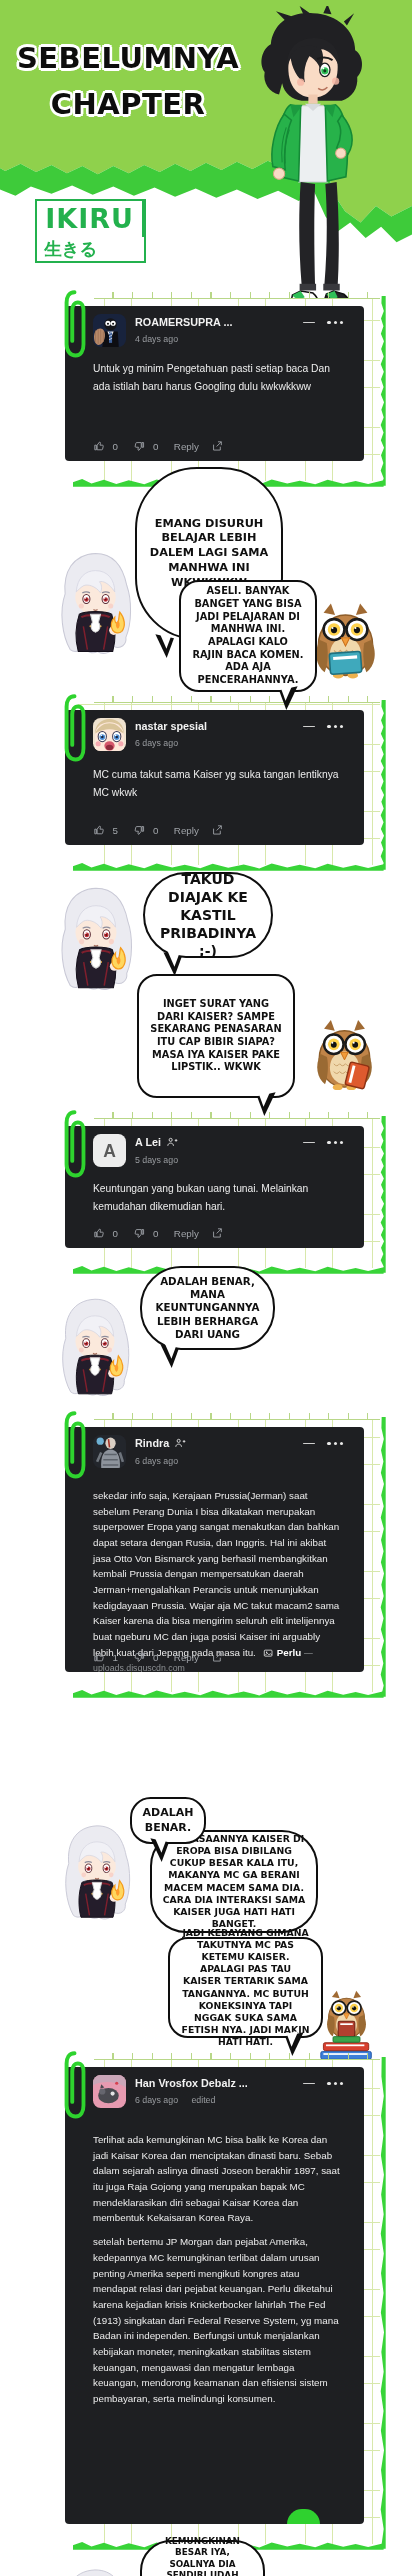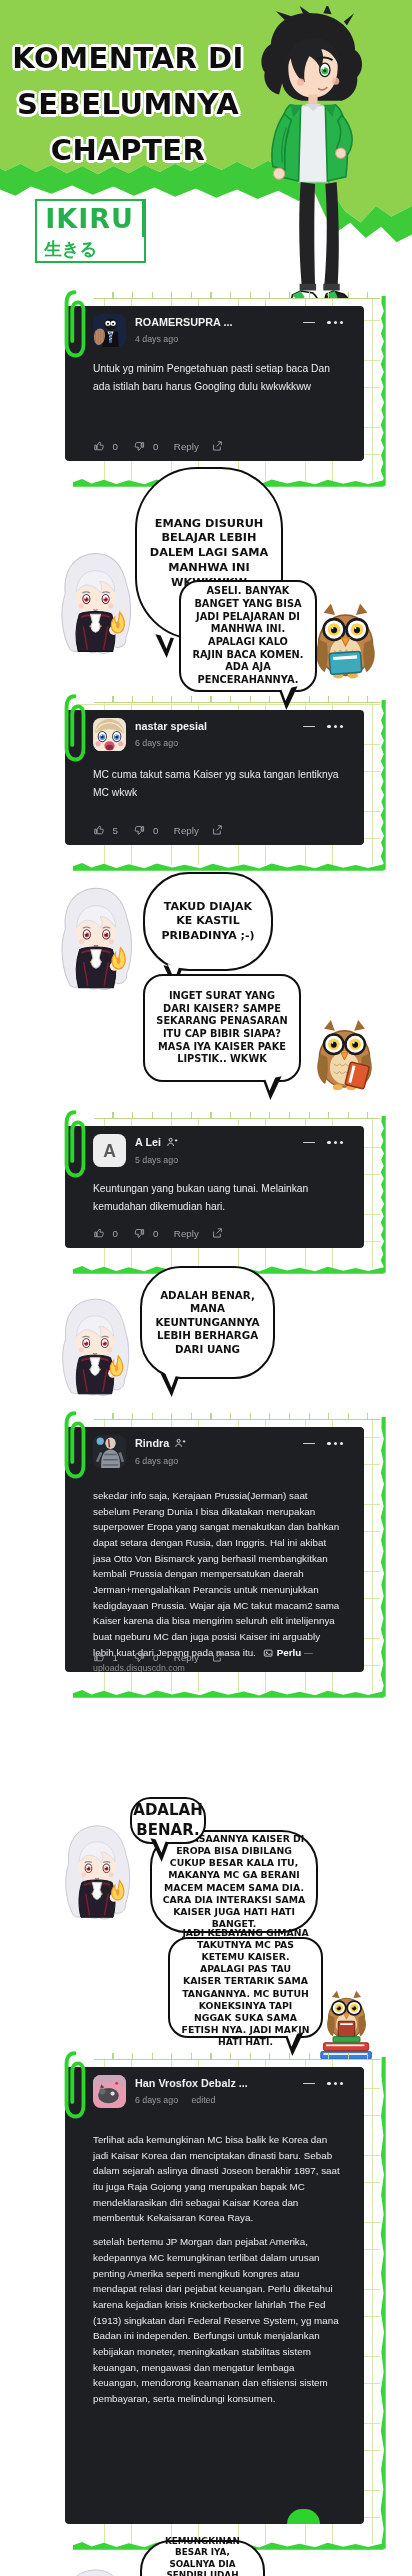--- a/index.html
+++ b/index.html
@@ -188,21 +188,20 @@
   </defs>
 </svg>
 
 
 <svg id="header-bg" width="412" height="268" viewBox="0 0 800 520">
   <polygon fill="#8fd14c" points="0,0 800,0 800,400 760,420 730,400 700,432 670,410 650,380 635,332 620,300 600,320 580,308 550,326 520,312 490,328 460,314 430,330 400,316 370,332 340,318 310,334 280,320 250,336 220,322 190,338 160,322 130,336 100,320 70,334 40,318 10,332 0,326"></polygon>
   <polygon fill="#3ecb3a" points="0,326 10,332 40,318 70,334 100,320 130,336 160,322 190,338 220,322 250,336 280,320 310,334 340,318 370,332 400,316 430,330 460,314 490,328 520,312 550,326 580,308 600,320 620,300 635,332 650,380 670,410 700,432 730,400 760,420 800,400 800,455 770,470 740,440 710,462 680,432 655,450 632,420 610,372 580,390 540,370 500,386 460,368 420,384 380,366 340,382 300,364 260,380 220,362 180,378 140,360 100,376 60,362 30,380 0,368"></polygon>
 </svg>
 
 <div class="main-title">
-  <div>KOMENTAR DI</div>
   <div>SEBELUMNYA</div>
   <div>CHAPTER</div>
 </div>
 
 
 <svg class="abs" style="left:241px;top:6.2px;" width="144" height="319" viewBox="0 0 280 620">
   <path d="M140,14 C96,10 62,34 58,74 C40,84 34,112 46,128 C42,150 56,168 74,172 L80,150 C84,170 100,182 118,184 L196,184 C216,178 228,160 226,138 C240,124 238,96 222,86 C222,48 188,16 140,14Z" fill="#202023"></path>
   <path d="M88,30 L68,10 L98,20Z M122,18 L114,0 L134,14Z M160,14 L168,-4 L176,16Z M200,30 L220,14 L206,38Z" fill="#202023"></path>
   <path d="M92,120 C92,158 112,178 140,178 C168,178 188,156 188,118 C188,92 168,76 140,76 C112,76 92,94 92,120Z" fill="#f9dbc5"></path>
   <path d="M90,118 C88,84 108,64 140,62 C176,60 194,88 190,116 C182,96 168,84 156,84 C162,96 160,112 154,122 C146,100 122,88 104,94 C96,100 92,108 90,118Z" fill="#232326"></path>
@@ -381,29 +380,29 @@
       <span class="cnt">0</span>
       <span class="reply-btn">Reply</span>
       <svg class="icon24" viewBox="0 0 24 24" width="12.4" height="12.4">
           <use href="#sym-share"></use>
         </svg>
     </div>
   </article>
 </section>
 
 
-<div class="bubble tl" style="left:143px;top:872px;width:130px;height:99px;font-size:11px;border-radius:46px;">
+<div class="bubble tl" style="left:143px;top:872px;width:130px;height:86px;font-size:14px;border-radius:46px;">
   <span>TAKUD DIAJAK KE KASTIL PRIBADINYA ;-)</span>
 </div>
 <svg class="abs" style="left:55px;top:882px;" width="82" height="114" viewBox="0 0 160 210">
     <use href="#sym-chibi"></use>
   </svg>
 
 
-<div class="bubble tr" style="left:143px;top:974px;width:158px;height:108px;font-size:9.8px;z-index:5;">
+<div class="bubble tr" style="left:137px;top:974px;width:158px;height:124px;font-size:9.8px;z-index:5;">
   <span>INGET SURAT YANG DARI KAISER? SAMPE SEKARANG PENASARAN ITU CAP BIBIR SIAPA? MASA IYA KAISER PAKE LIPSTIK.. WKWK</span>
 </div>
 <svg class="abs" style="left:308px;top:1019px;" width="73" height="73" viewBox="0 0 140 150">
   <use href="#sym-owl"></use>
   <rect x="76" y="92" width="40" height="48" rx="5" fill="#de5a2e" stroke="#8e3214" stroke-width="3" transform="rotate(14 96 116)"></rect>
   <rect x="82" y="98" width="6" height="36" fill="#fff" transform="rotate(14 96 116)"></rect>
 </svg>
 
 
 <section class="card-wrap" style="top:1126px;height:122px;">
@@ -452,21 +451,21 @@
       <span class="cnt">0</span>
       <span class="reply-btn">Reply</span>
       <svg class="icon24" viewBox="0 0 24 24" width="12.4" height="12.4">
           <use href="#sym-share"></use>
         </svg>
     </div>
   </article>
 </section>
 
 
-<div class="bubble tl" style="left:140px;top:1266px;width:135px;height:113px;font-size:10.3px;border-radius:41px;">
+<div class="bubble tl" style="left:140px;top:1266px;width:135px;height:84px;font-size:10.3px;border-radius:41px;">
   <span>ADALAH BENAR, MANA KEUNTUNGANNYA LEBIH BERHARGA DARI UANG</span>
 </div>
 <svg class="abs" style="left:56px;top:1296px;" width="78" height="103" viewBox="0 0 160 210">
     <use href="#sym-chibi"></use>
   </svg>
 
 
 <section class="card-wrap" style="top:1427px;height:245px;">
   <div class="paper">
       <div class="ruler"></div>
@@ -525,21 +524,21 @@
       <span class="cnt">0</span>
       <span class="reply-btn">Reply</span>
       <svg class="icon24" viewBox="0 0 24 24" width="12.4" height="12.4">
           <use href="#sym-share"></use>
         </svg>
     </div>
   </article>
 </section>
 
 
-<div class="bubble tl" style="left:130px;top:1797px;width:76px;height:47px;font-size:15px;border-radius:20.6px;z-index:6;">
+<div class="bubble tl" style="left:130px;top:1797px;width:76px;height:47px;font-size:11px;border-radius:20.6px;z-index:6;">
   <span>ADALAH BENAR.</span>
 </div>
 <svg class="abs" style="left:59px;top:1823px;" width="76px" height="99" viewBox="0 0 160 210">
     <use href="#sym-chibi"></use>
   </svg>
 
 
 <div class="bubble" style="left:150px;top:1830px;width:168px;height:103px;font-size:9.3px;border-radius:36px;">
   <span>KEKUASAANNYA KAISER DI EROPA BISA DIBILANG CUKUP BESAR KALA ITU, MAKANYA MC GA BERANI MACEM MACEM SAMA DIA. CARA DIA INTERAKSI SAMA KAISER JUGA HATI HATI BANGET.</span>
 </div>

